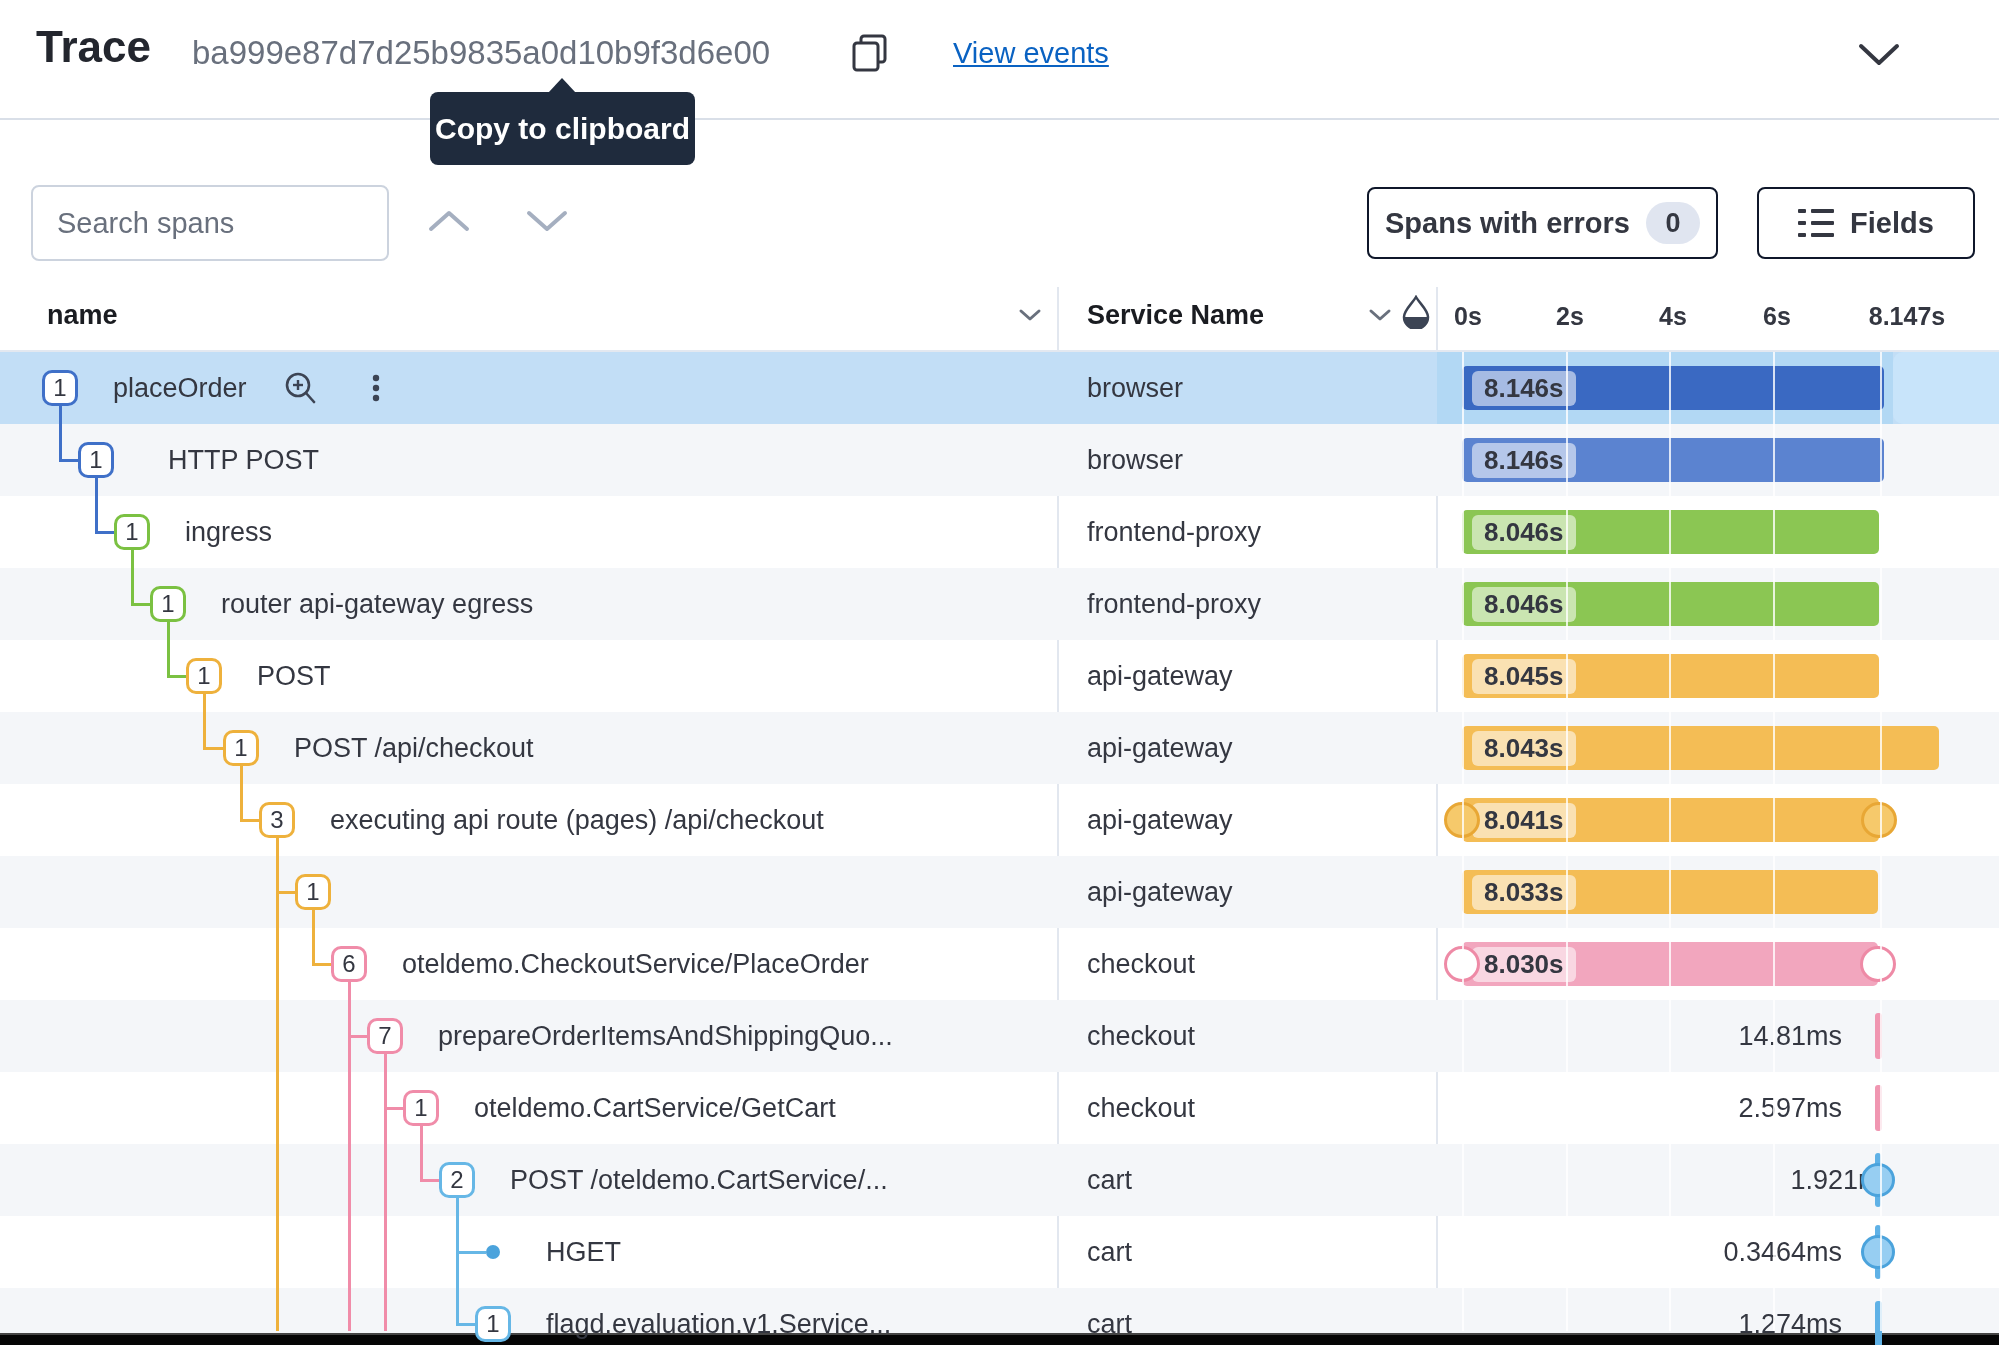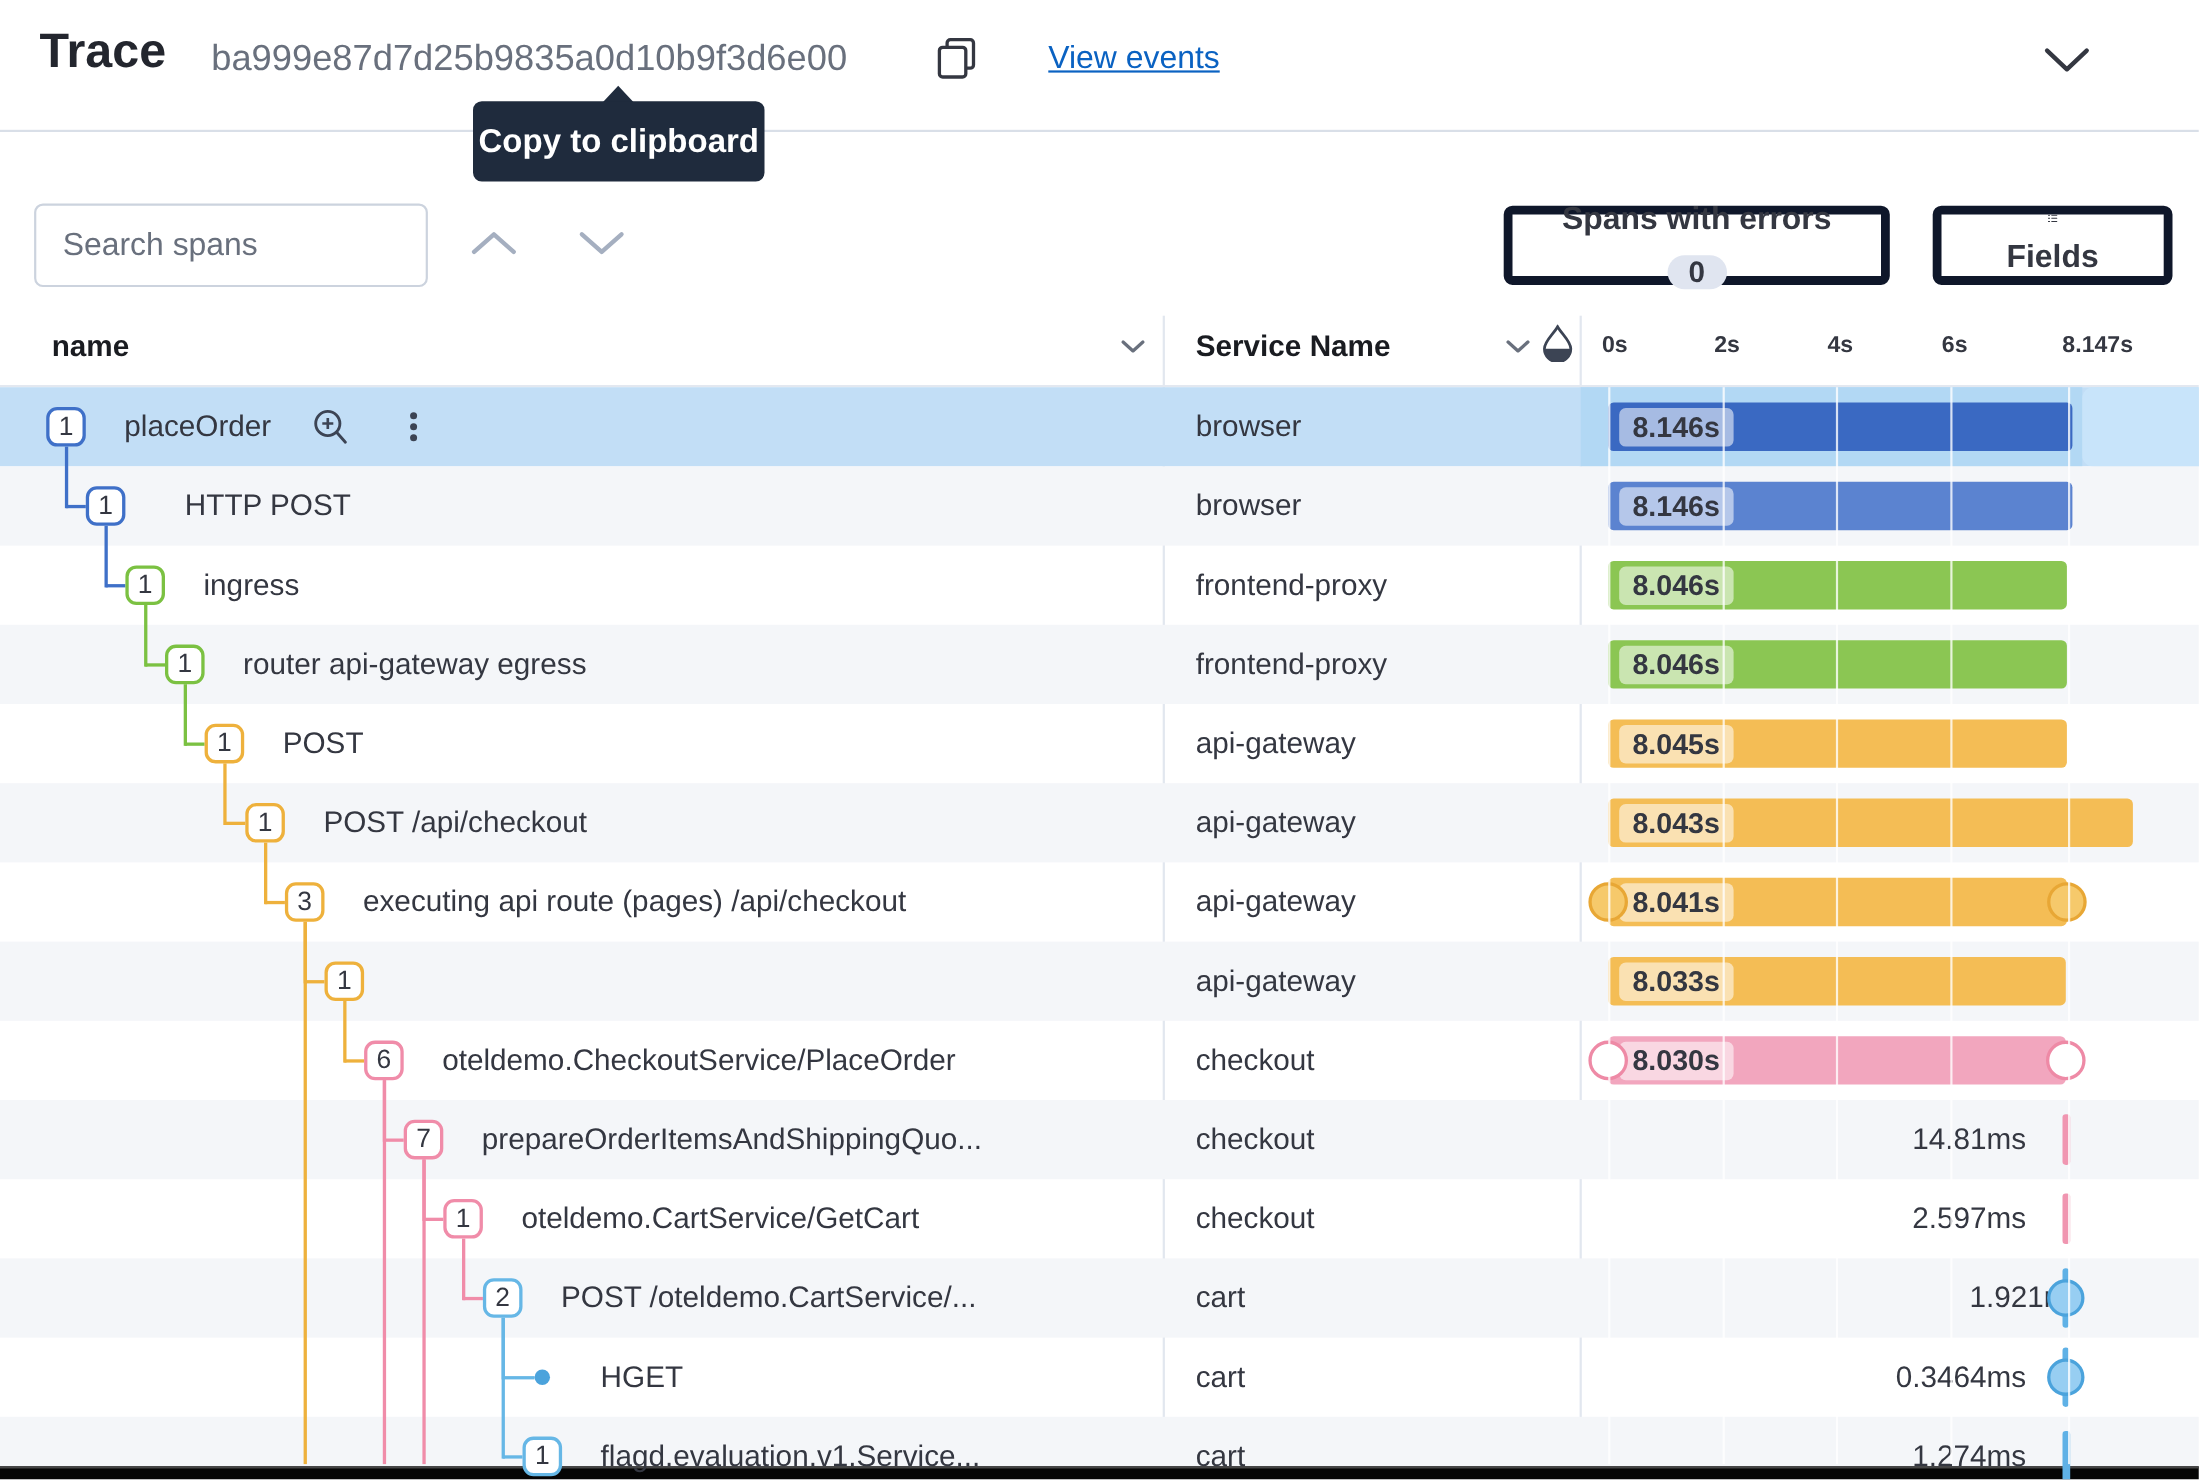--- a/index.html
+++ b/index.html
@@ -22,29 +22,29 @@
   .tooltip-arrow{left:548px;top:78px;width:0;height:0;border-left:14px solid transparent;
            border-right:14px solid transparent;border-bottom:15px solid #1f2b3d;}
 
   
   .search-box{left:31px;top:185px;width:358px;height:76px;border:2px solid #ccd3de;border-radius:8px;
            box-sizing:border-box;background:#fff;}
   .search-box input{border:none;outline:none;width:100%;height:100%;border-radius:8px;padding:0 24px;
            font-size:29px;font-family:"Liberation Sans",sans-serif;color:#343741;box-sizing:border-box;background:transparent;}
   .search-box input::placeholder{color:#69707d;opacity:1;}
   .jump{cursor:pointer;}
-  .btn{height:72px;border:8px solid #0f172a;border-radius:8px;background:#fff;box-sizing:border-box;
-       display:flex;align-items:center;justify-content:center;gap:16px;cursor:pointer;flex-direction:column;}
+  .btn{height:72px;border:2px solid #0f172a;border-radius:8px;background:#fff;box-sizing:border-box;
+       display:flex;align-items:center;justify-content:center;gap:16px;cursor:pointer;}
   .btn .lbl{font-size:29px;font-weight:600;color:#343741;}
   .count-badge{min-width:42px;height:42px;border-radius:21px;background:#e0e5f0;display:flex;
        align-items:center;justify-content:center;font-size:27px;font-weight:600;color:#343741;padding:0 6px;}
 
   
   .col-head{font-size:27px;font-weight:700;color:#1a1c21;top:300px;}
-  .tick{top:302px;font-size:21px;font-weight:600;color:#343741;transform:translateX(-50%);}
+  .tick{top:302px;font-size:25px;font-weight:600;color:#343741;transform:translateX(-50%);}
   .col-line{top:287px;width:2px;height:1046px;background:#e2e7ef;}
   .table-rule{left:0;top:350px;width:1999px;height:2px;background:#e3e8f0;}
 
   
   .row{position:absolute;left:0;width:1999px;height:72px;}
   .row.alt{background:#f4f6f9;}
   .row.sel{background:#c2def6;}
   .sel-chart{position:absolute;left:1437px;top:0;width:456px;height:72px;background:#b2d8f4;}
   .sel-tail{position:absolute;left:1893px;top:0;width:106px;height:72px;background:#c8e4fa;border-radius:10px 0 0 10px;}
   .rname{position:absolute;font-size:27px;color:#343741;top:50%;transform:translateY(-50%);white-space:nowrap;z-index:2;}

